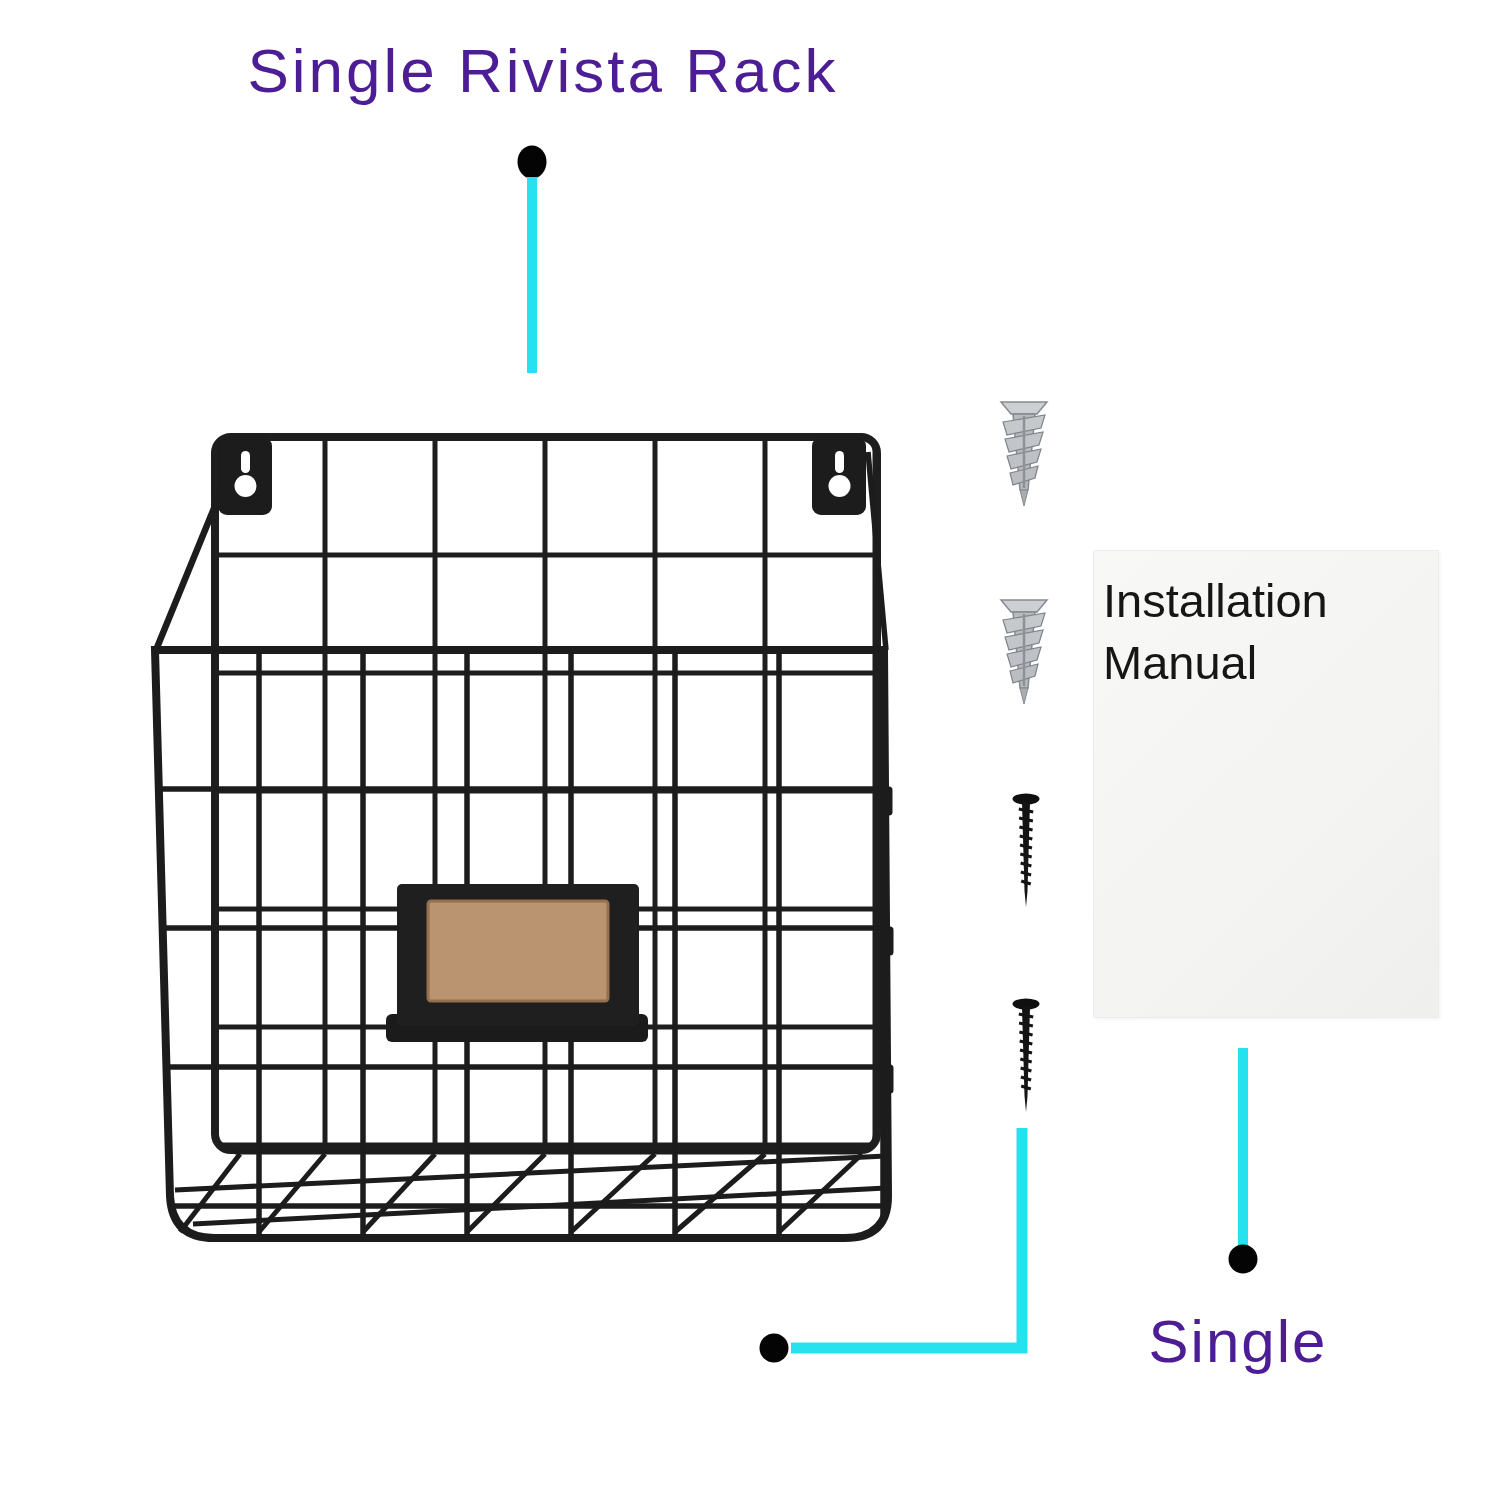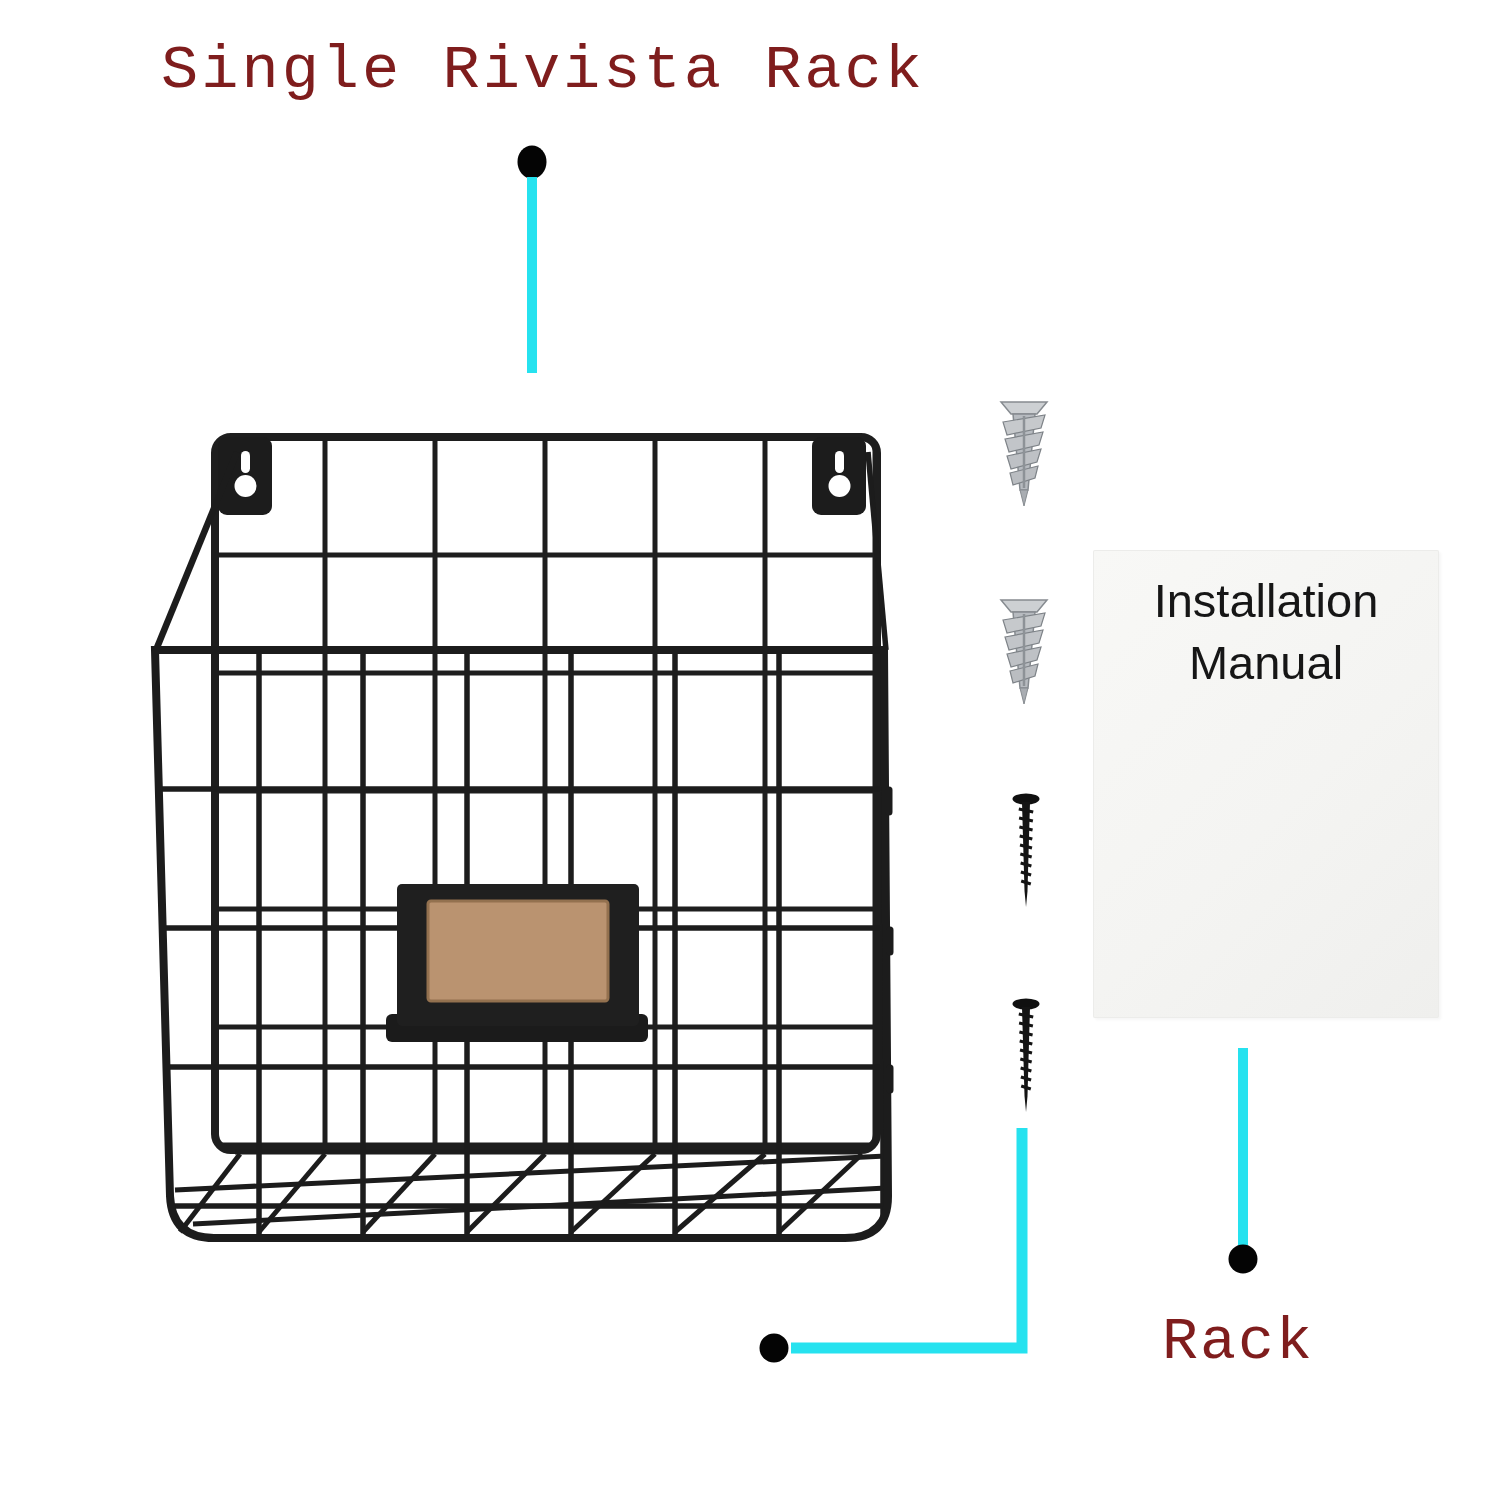--- a/index.html
+++ b/index.html
@@ -15,22 +15,22 @@
     overflow: hidden;
     font-family: "DejaVu Sans Mono", monospace;
   }
   #scene {
     position: absolute;
     left: 0;
     top: 0;
   }
   .callout-label {
     position: absolute;
-    color: #7f1d1d;
-    font-family: Liberation Mono, monospace;
+    color: #4c1d95;
+    font-family: Liberation Sans, sans-serif;
     white-space: nowrap;
     transform: translateX(-50%);
   }
   #product-title {
     left: 543px;
     top: 36px;
     font-size: 62px;
     letter-spacing: 3px;
     line-height: 70px;
   }
@@ -54,21 +54,21 @@
     top: 550px;
     width: 346px;
     height: 468px;
     background: linear-gradient(135deg, #f8f8f6 0%, #f4f4f2 55%, #efefed 100%);
     box-shadow: 0 0 0 1px #ececea inset, 2px 2px 3px rgba(0,0,0,0.04);
     border-radius: 2px;
   }
   #manual-title {
     margin: 0;
     padding: 20px 10px 0 10px;
-    text-align: center;
+    text-align: left;
     font-family: "Liberation Sans", sans-serif;
     font-size: 47px;
     line-height: 62px;
     font-weight: normal;
     color: #161616;
   }
 </style>
 </head>
 <body>
 
@@ -181,16 +181,16 @@
       <circle cx="774" cy="1348" r="14.5" fill="#040404"></circle>
     </g>
   </svg>
 
   <div id="product-title" class="callout-label">Single Rivista Rack</div>
 
   <div id="manual-card">
     <p id="manual-title">Installation Manual</p>
   </div>
 
-  <div id="guide-label" class="callout-label">Rack</div>
+  <div id="guide-label" class="callout-label">Single</div>
 
 
 </div>
 
 </body></html>

